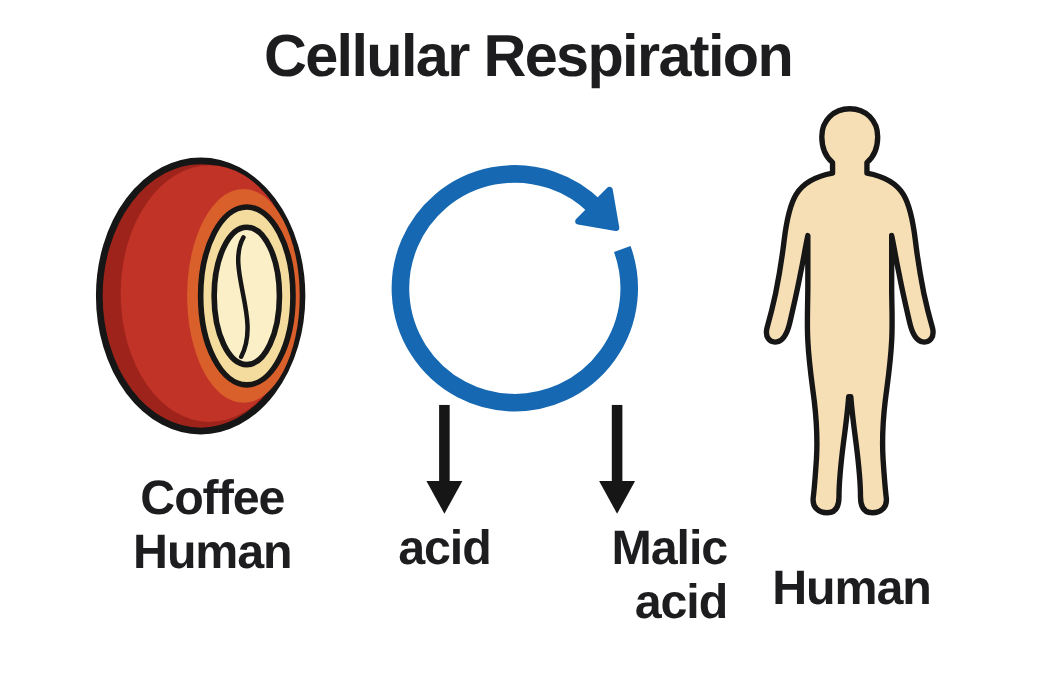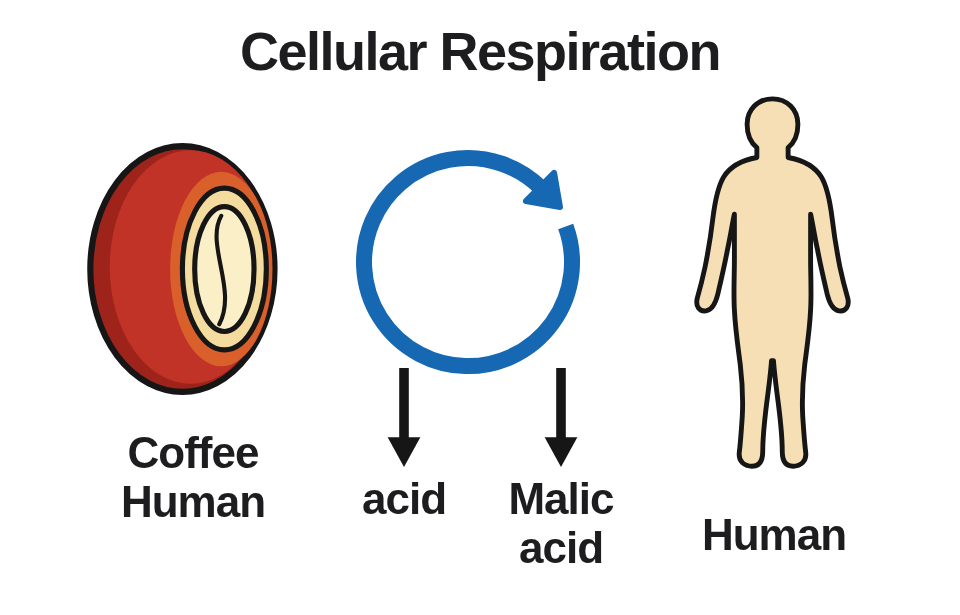--- a/index.html
+++ b/index.html
@@ -36,21 +36,21 @@
   .arrow-citric{left:384px;}
   .arrow-malic{left:541px;}
   .label{
     position:absolute;text-align:center;
     font-size:44px;font-weight:700;letter-spacing:-1px;
     line-height:1.12;color:var(--text);
   }
   .label-coffee{left:68px;top:428px;width:250px;}
   .label-krebs{left:352px;top:214px;width:232px;font-size:43px;}
   .label-citric{left:304px;top:474px;width:200px;}
-  .label-malic{left:461px;top:474px;width:200px;}
+  .label-malic{left:461px;top:474px;width:200px;text-align:right;}
   .label-human{left:654px;top:510px;width:240px;}
 </style>
 </head>
 <body>
 
 <div class="stage">
 
   <div class="title">Cellular Respiration</div>
 
   <svg class="fig fig-cherry" viewBox="0 0 200 255">

